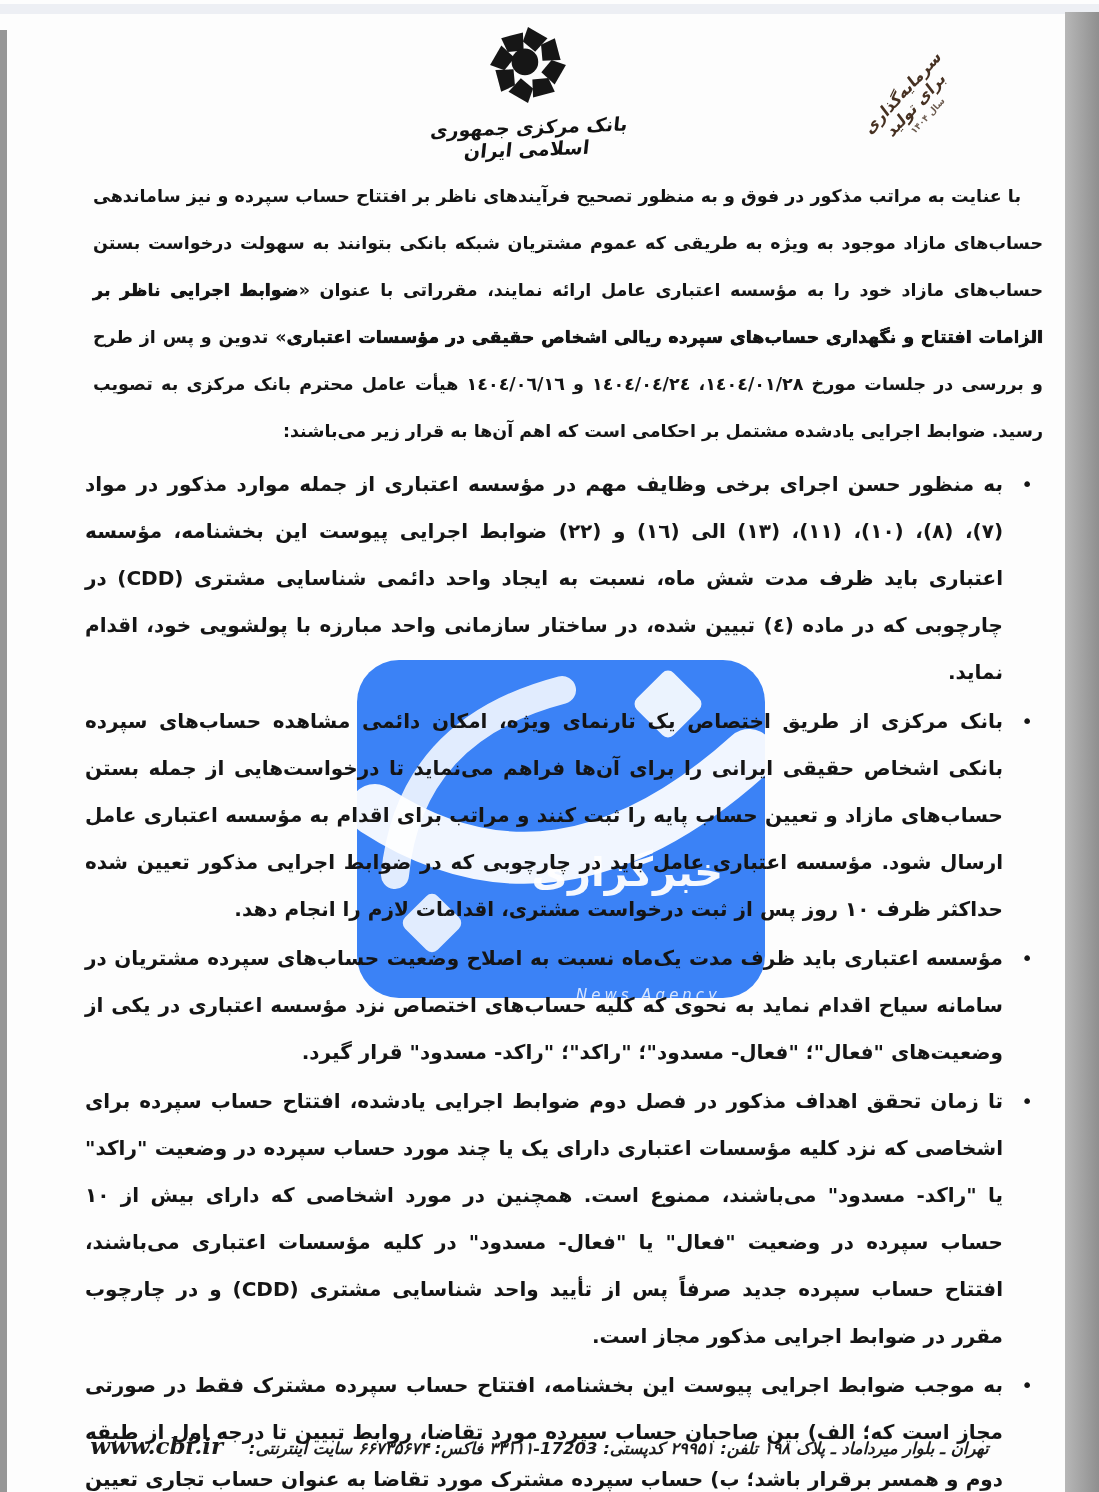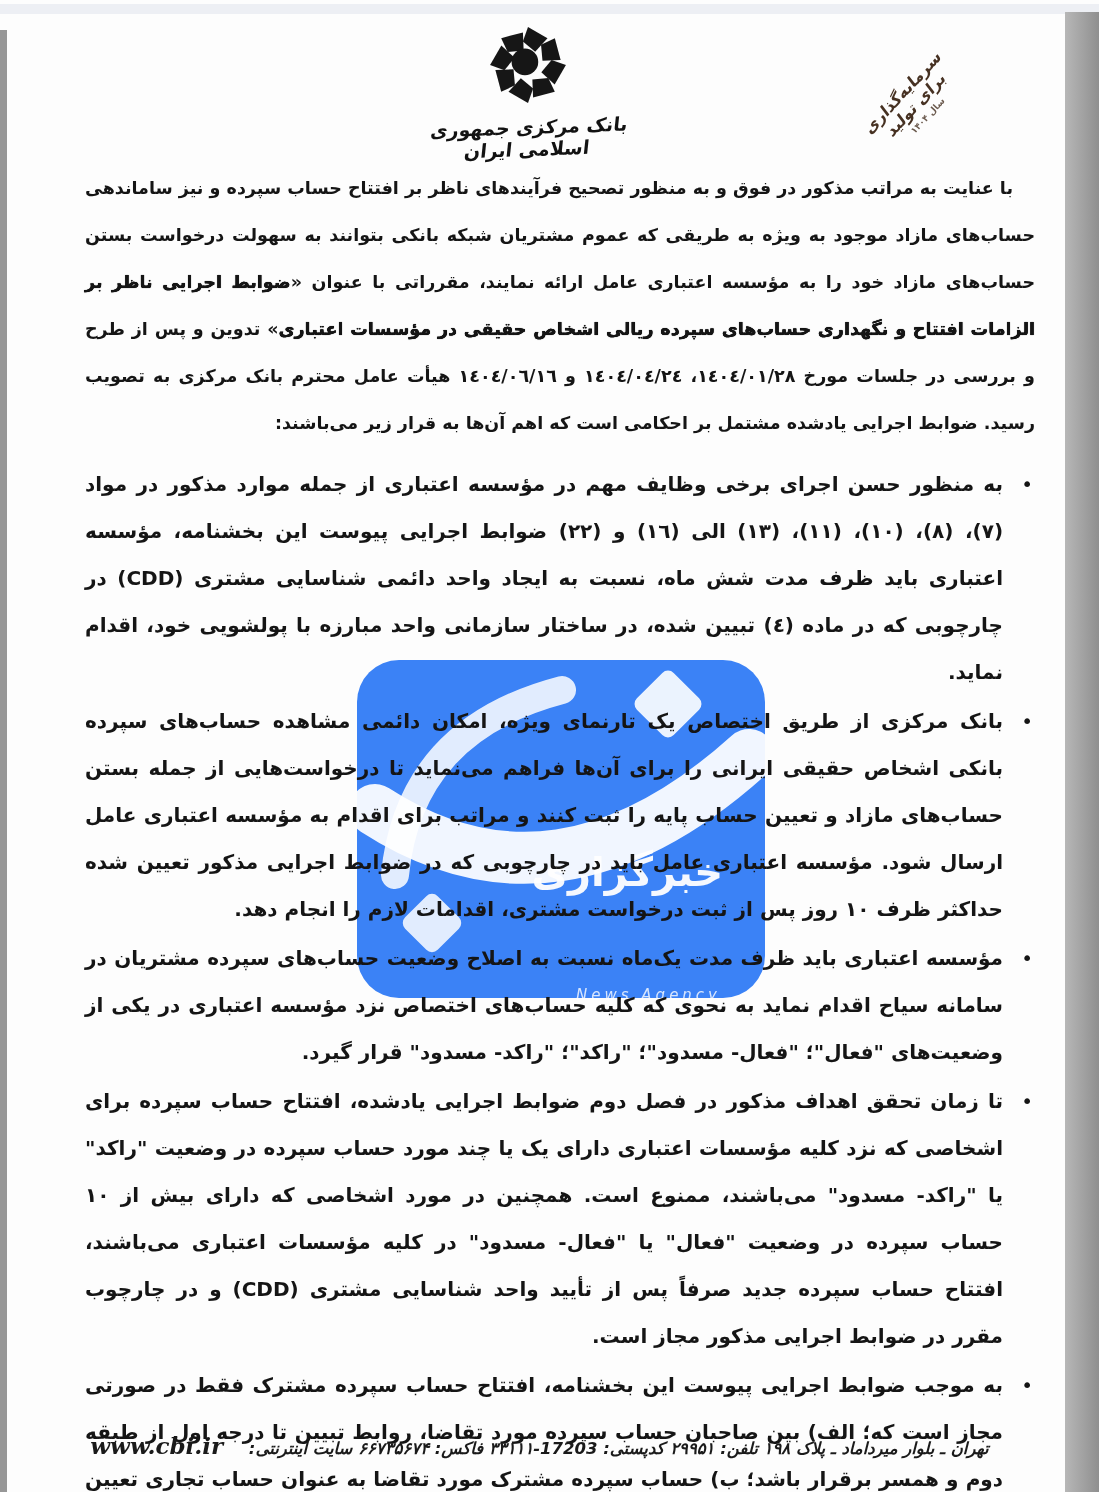--- a/index.html
+++ b/index.html
@@ -27,21 +27,21 @@
   .logo-caption{margin-top:6px;font-size:19px;font-weight:bold;color:#121212;
     transform:rotate(-2deg) skewX(-8deg);direction:rtl;}
   .slogan{position:absolute;left:836px;top:40px;width:155px;height:125px;z-index:2;}
   .slogan-rot{width:100%;height:100%;transform:rotate(-47deg);display:flex;
     flex-direction:column;align-items:center;justify-content:center;
     color:#463122;font-weight:bold;direction:rtl;}
   .slogan-rot .l1{font-size:16px;line-height:18px;transform:skewX(-10deg);}
   .slogan-rot .l2{font-size:16px;line-height:18px;transform:skewX(-10deg);}
   .slogan-year{font-size:9px;opacity:.8;margin-top:2px;}
   
-  .intro{position:absolute;top:165px;left:85px;width:950px;margin:0;z-index:2;
+  .intro{position:absolute;top:165px;left:85px;width:950px;margin:8px;z-index:2;
     direction:rtl;text-align:justify;font-size:17.5px;line-height:47px;
     font-weight:700;text-indent:22px;}
   .bold-phrase{text-shadow:0 0 .8px #000,0 0 .5px #000;}
   .bullets{position:absolute;top:461px;left:85px;width:950px;direction:rtl;z-index:2;}
   .bullet{position:relative;padding-right:32px;margin-bottom:2px;}
   .dot{position:absolute;right:2px;top:0;font-size:20px;line-height:47px;}
   .btext{text-align:justify;font-size:20px;line-height:47px;font-weight:700;}
   
   .footer{position:absolute;top:1432px;left:40px;right:60px;text-align:center;
     direction:rtl;z-index:2;font-size:16.5px;font-weight:bold;font-style:italic;

